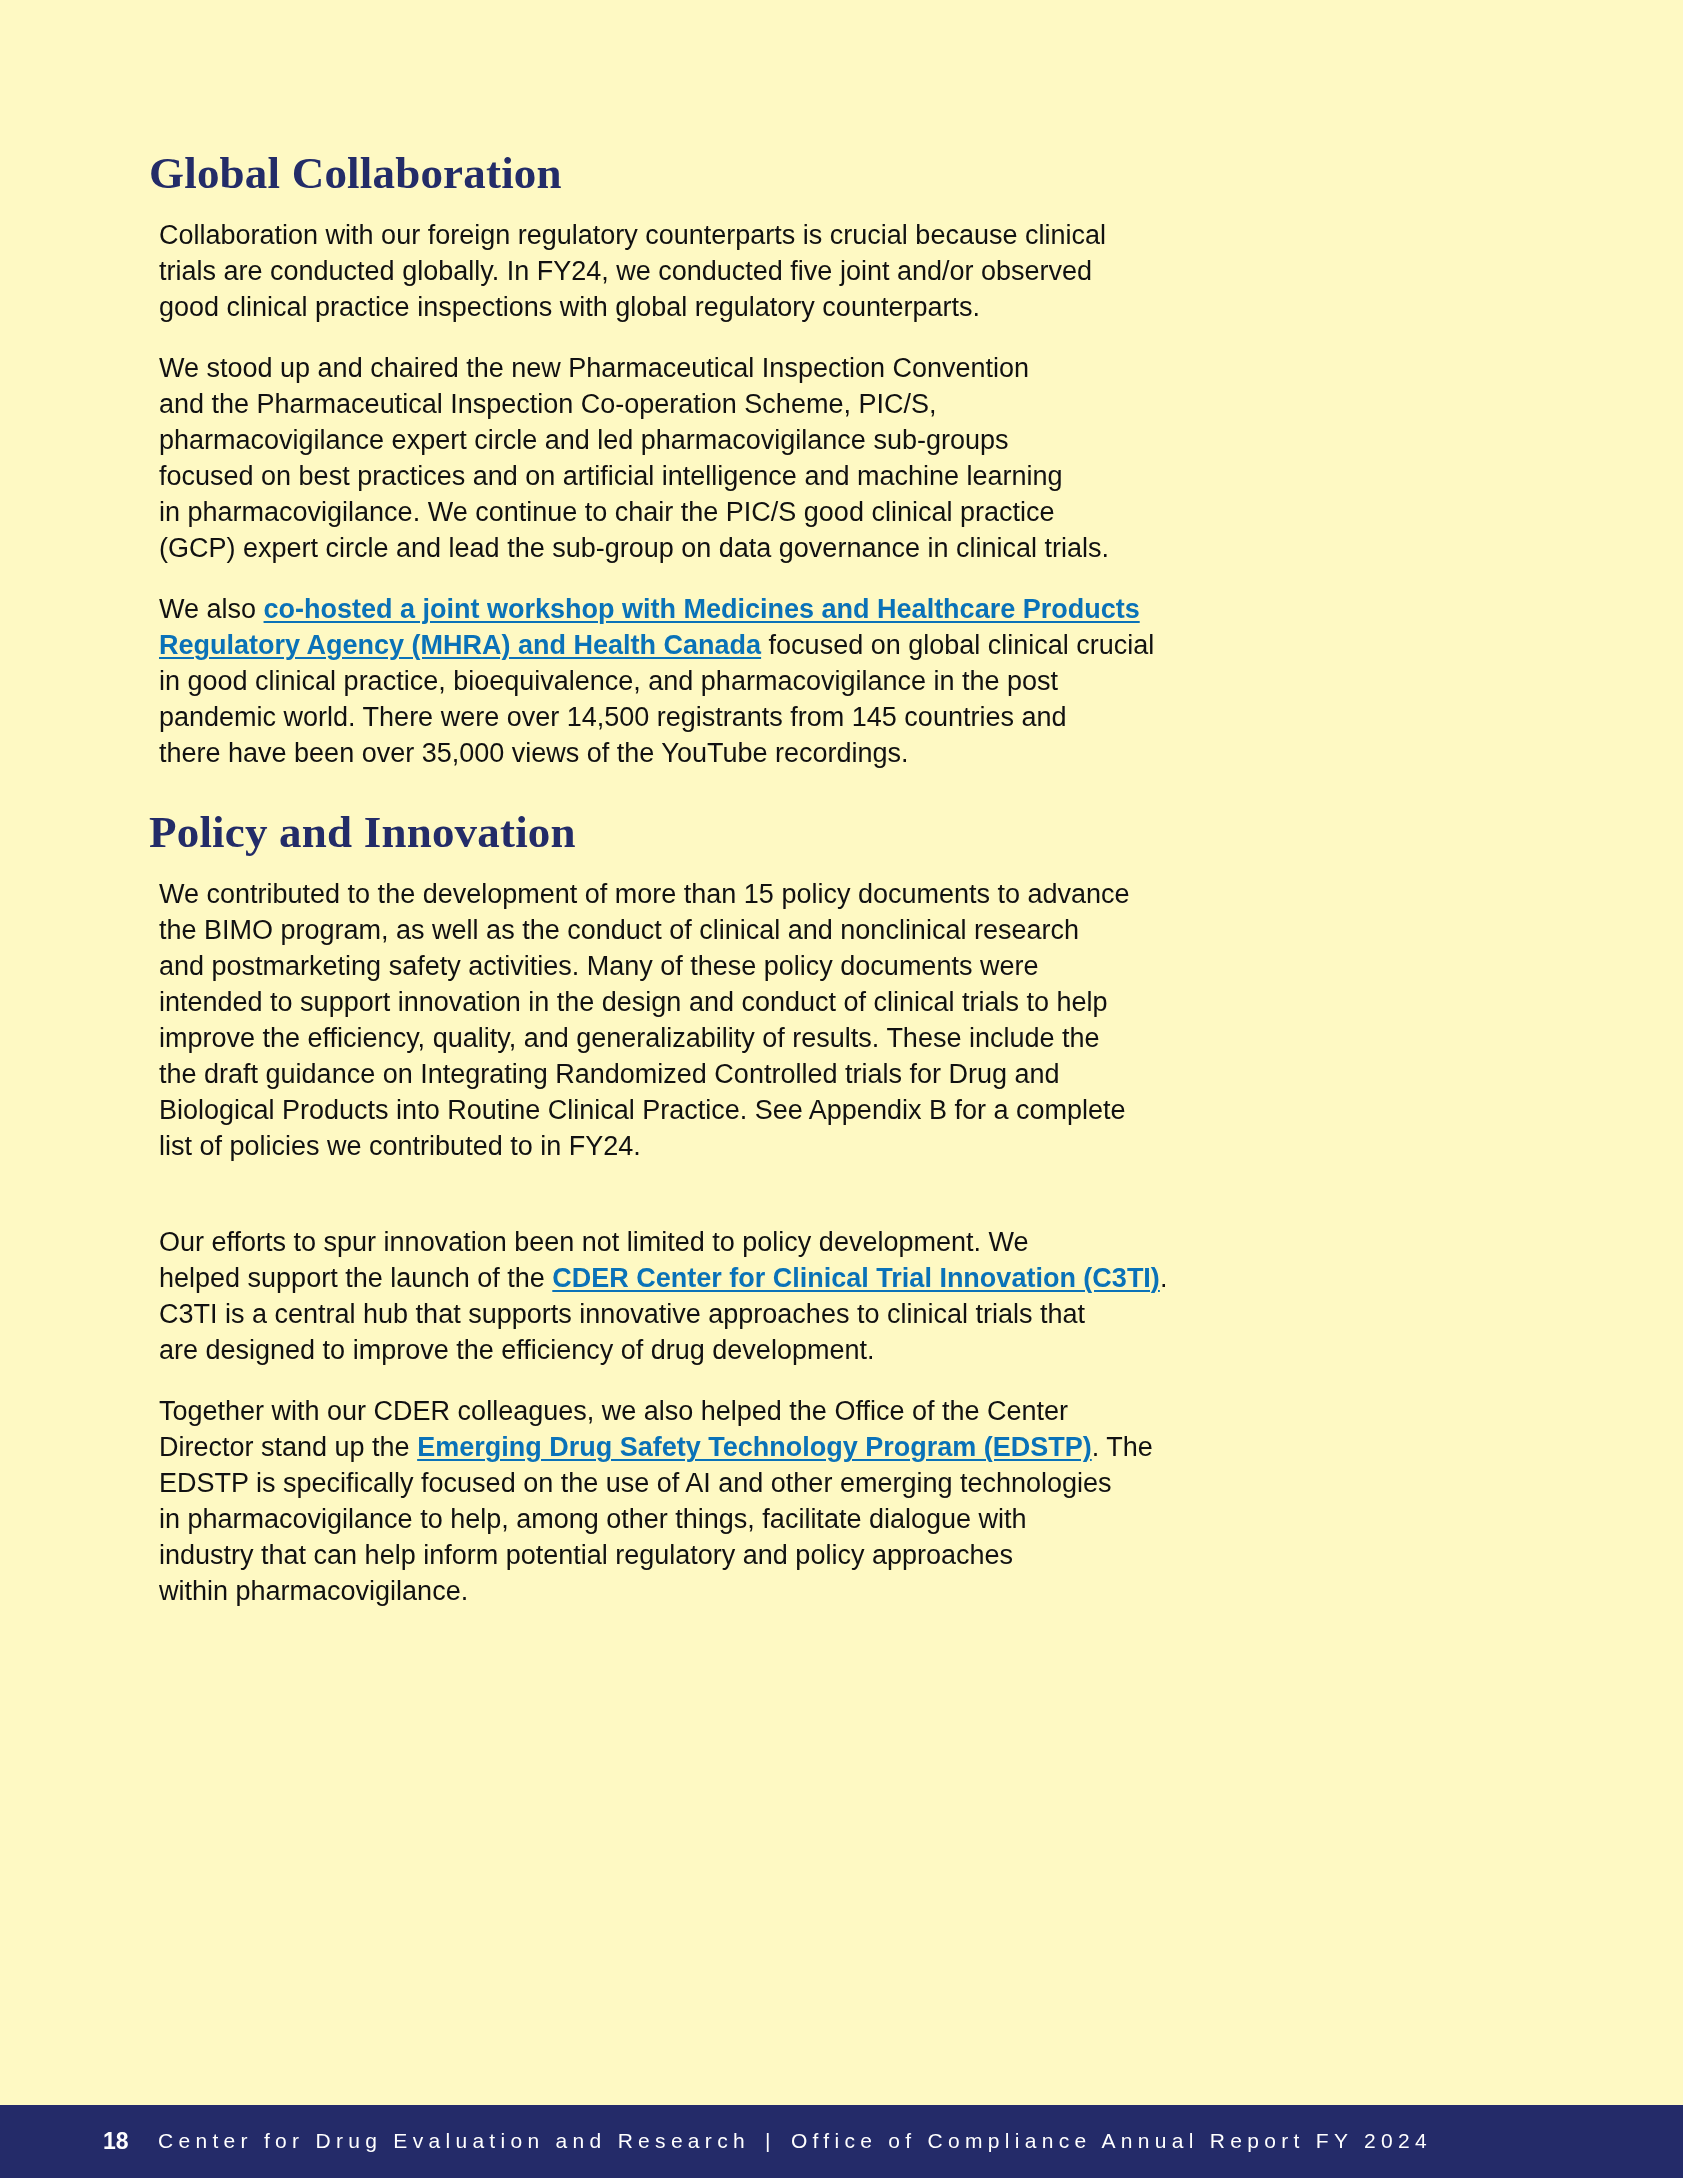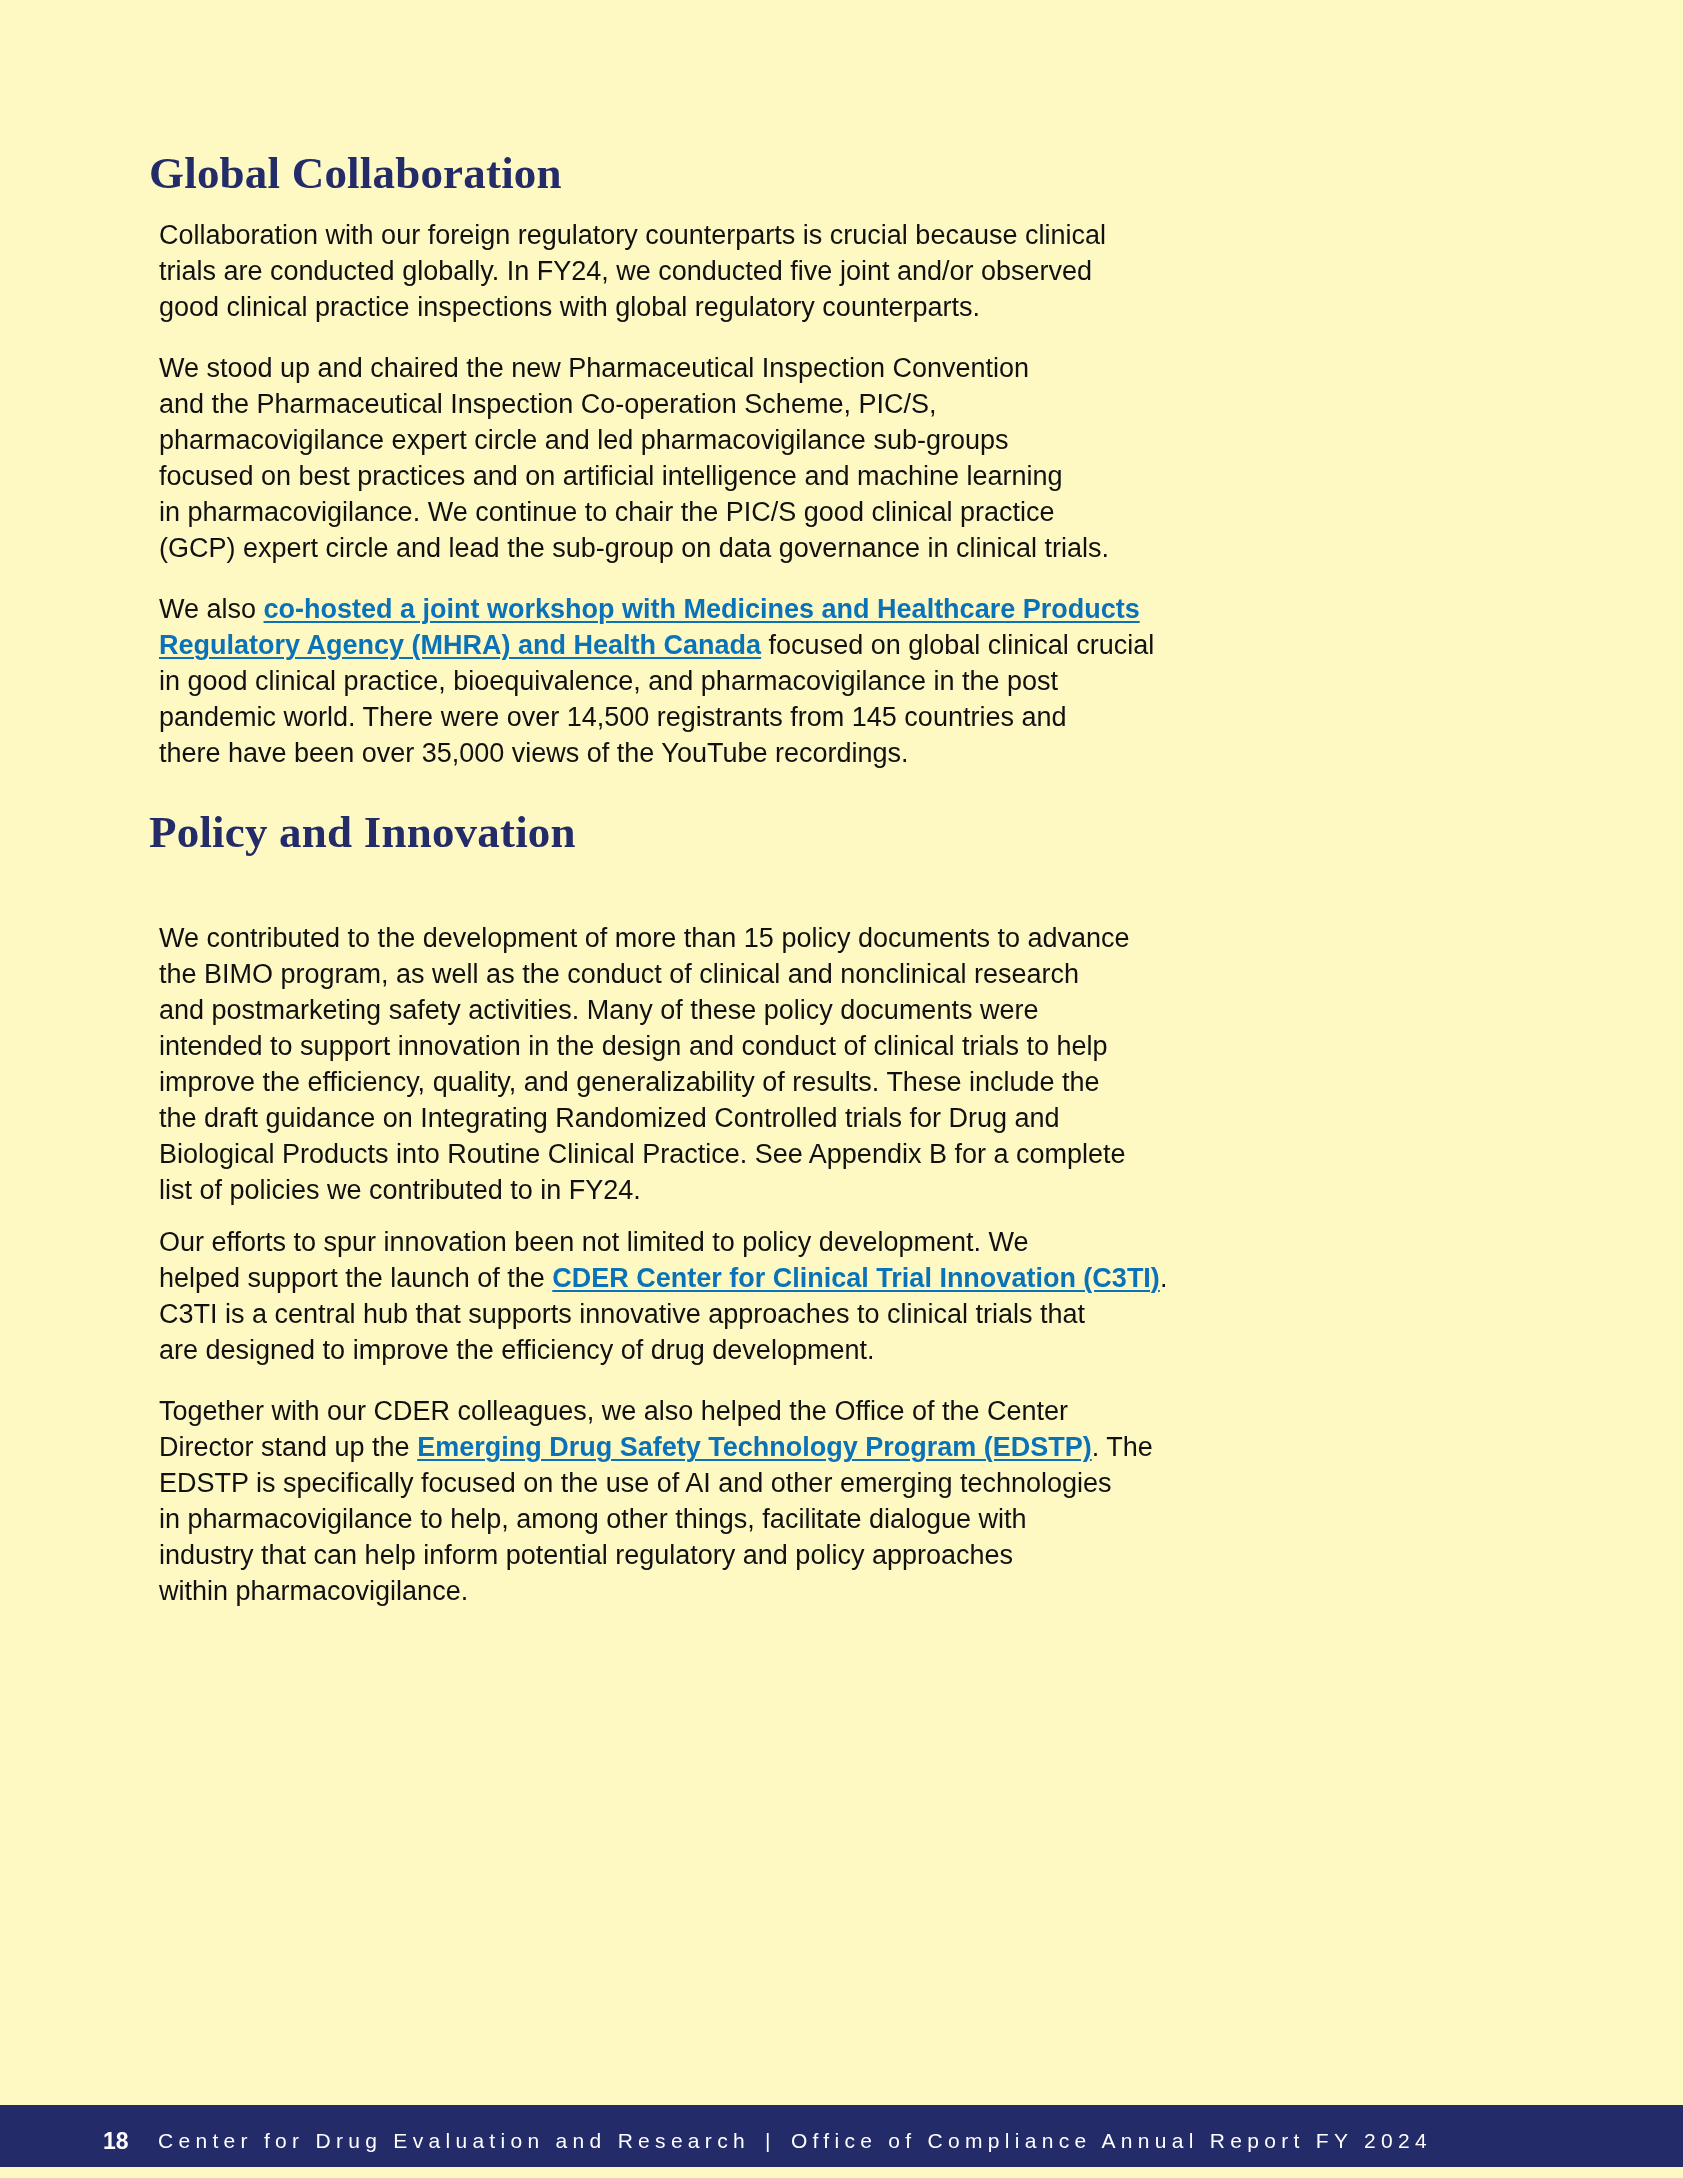--- a/index.html
+++ b/index.html
@@ -58,21 +58,21 @@
       text-decoration-thickness: 2px;
       text-underline-offset: 3px;
       cursor: pointer;
       font-weight: bold;
     }
     .footer {
       position: absolute;
       left: 0;
       top: 2105px;
       width: 1683px;
-      height: 62px;
+      height: 73px;
       background: #242b69;
       color: #ffffff;
     }
     .footer-page {
       position: absolute;
       left: 103px;
       top: 22px;
       font-family: "Liberation Sans", "DejaVu Sans", sans-serif;
       font-weight: bold;
       font-size: 23px;
@@ -117,21 +117,21 @@
     <div class="para" style="top:591px;">
         <span class="line"><span>We also </span><a class="link">co-hosted a joint workshop with Medicines and Healthcare Products </a></span>
         <span class="line"><a class="link">Regulatory Agency (MHRA) and Health Canada</a><span> focused on global clinical crucial</span></span>
         <span class="line"><span>in good clinical practice, bioequivalence, and pharmacovigilance in the post</span></span>
         <span class="line"><span>pandemic world. There were over 14,500 registrants from 145 countries and</span></span>
         <span class="line"><span>there have been over 35,000 views of the YouTube recordings.</span></span>
       </div>
 
     <h2 class="section-heading" style="top:806px;">Policy and Innovation</h2>
 
-    <div class="para" style="top:876px;margin-top:44px;">
+    <div class="para" style="top:876px;">
         <span class="line"><span>We contributed to the development of more than 15 policy documents to advance</span></span>
         <span class="line"><span>the BIMO program, as well as the conduct of clinical and nonclinical research</span></span>
         <span class="line"><span>and postmarketing safety activities. Many of these policy documents were</span></span>
         <span class="line"><span>intended to support innovation in the design and conduct of clinical trials to help</span></span>
         <span class="line"><span>improve the efficiency, quality, and generalizability of results. These include the</span></span>
         <span class="line"><span>the draft guidance on Integrating Randomized Controlled trials for Drug and</span></span>
         <span class="line"><span>Biological Products into Routine Clinical Practice. See Appendix B for a complete</span></span>
         <span class="line"><span>list of policies we contributed to in FY24.</span></span>
       </div>
     <div class="para" style="top:1224px;">

